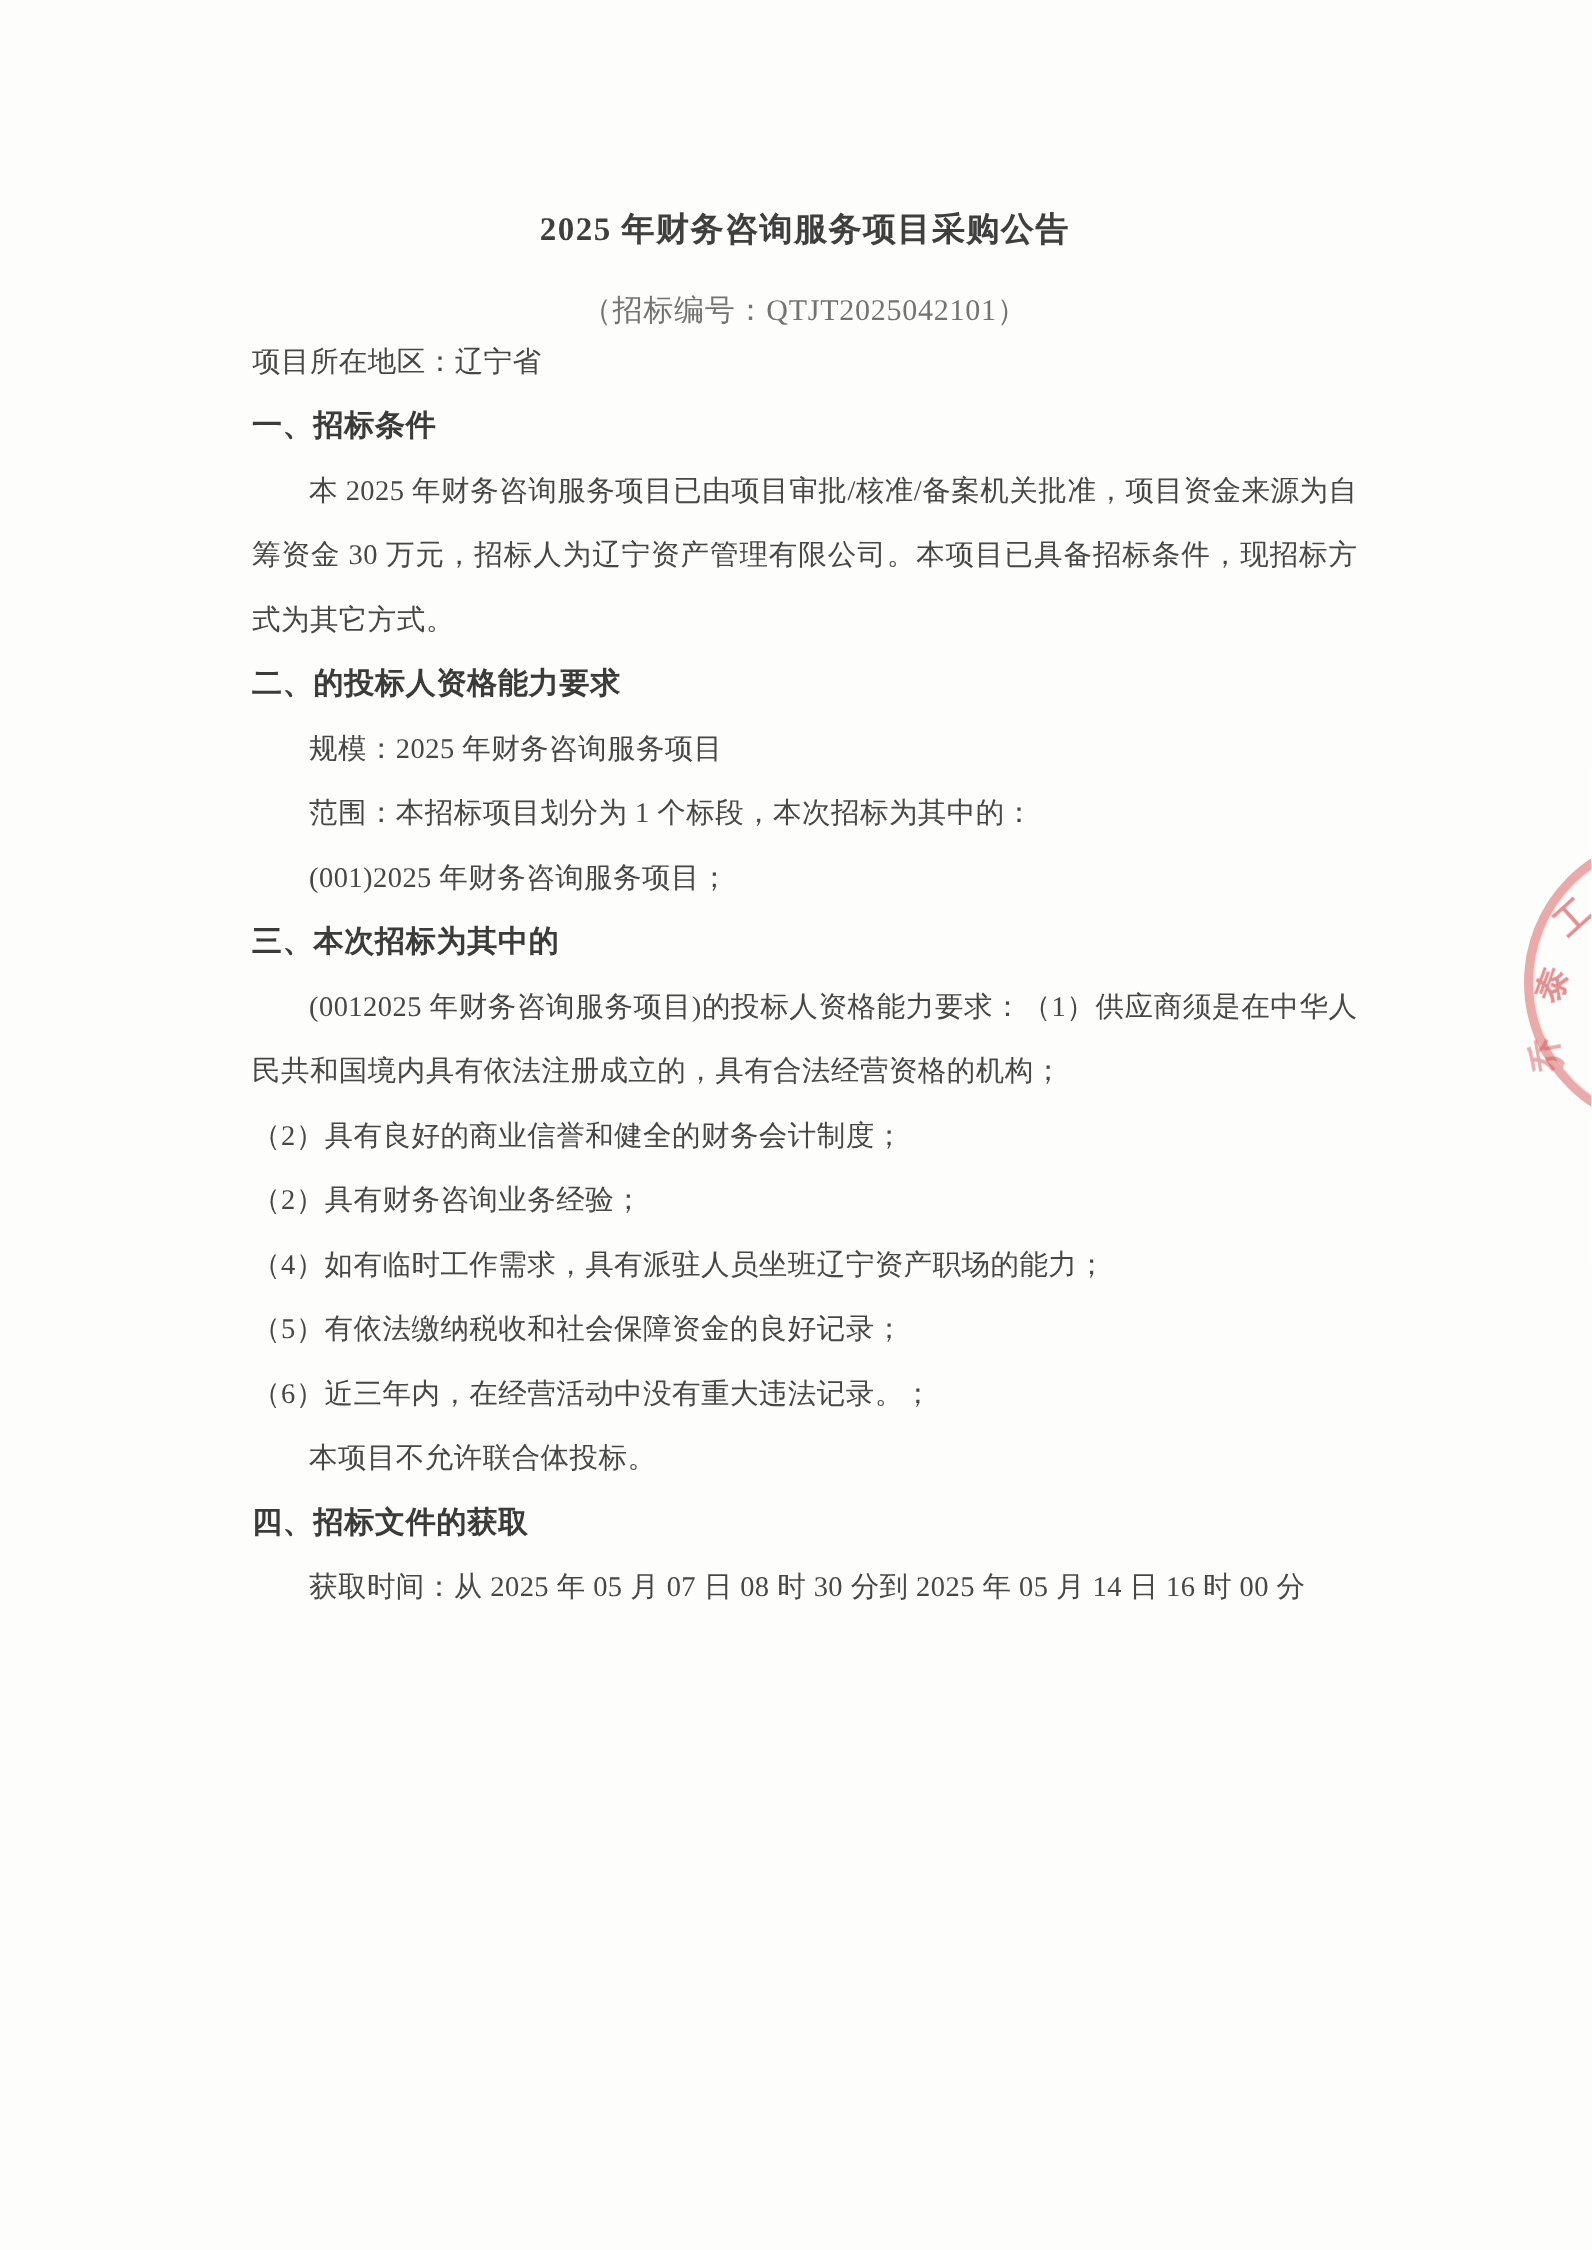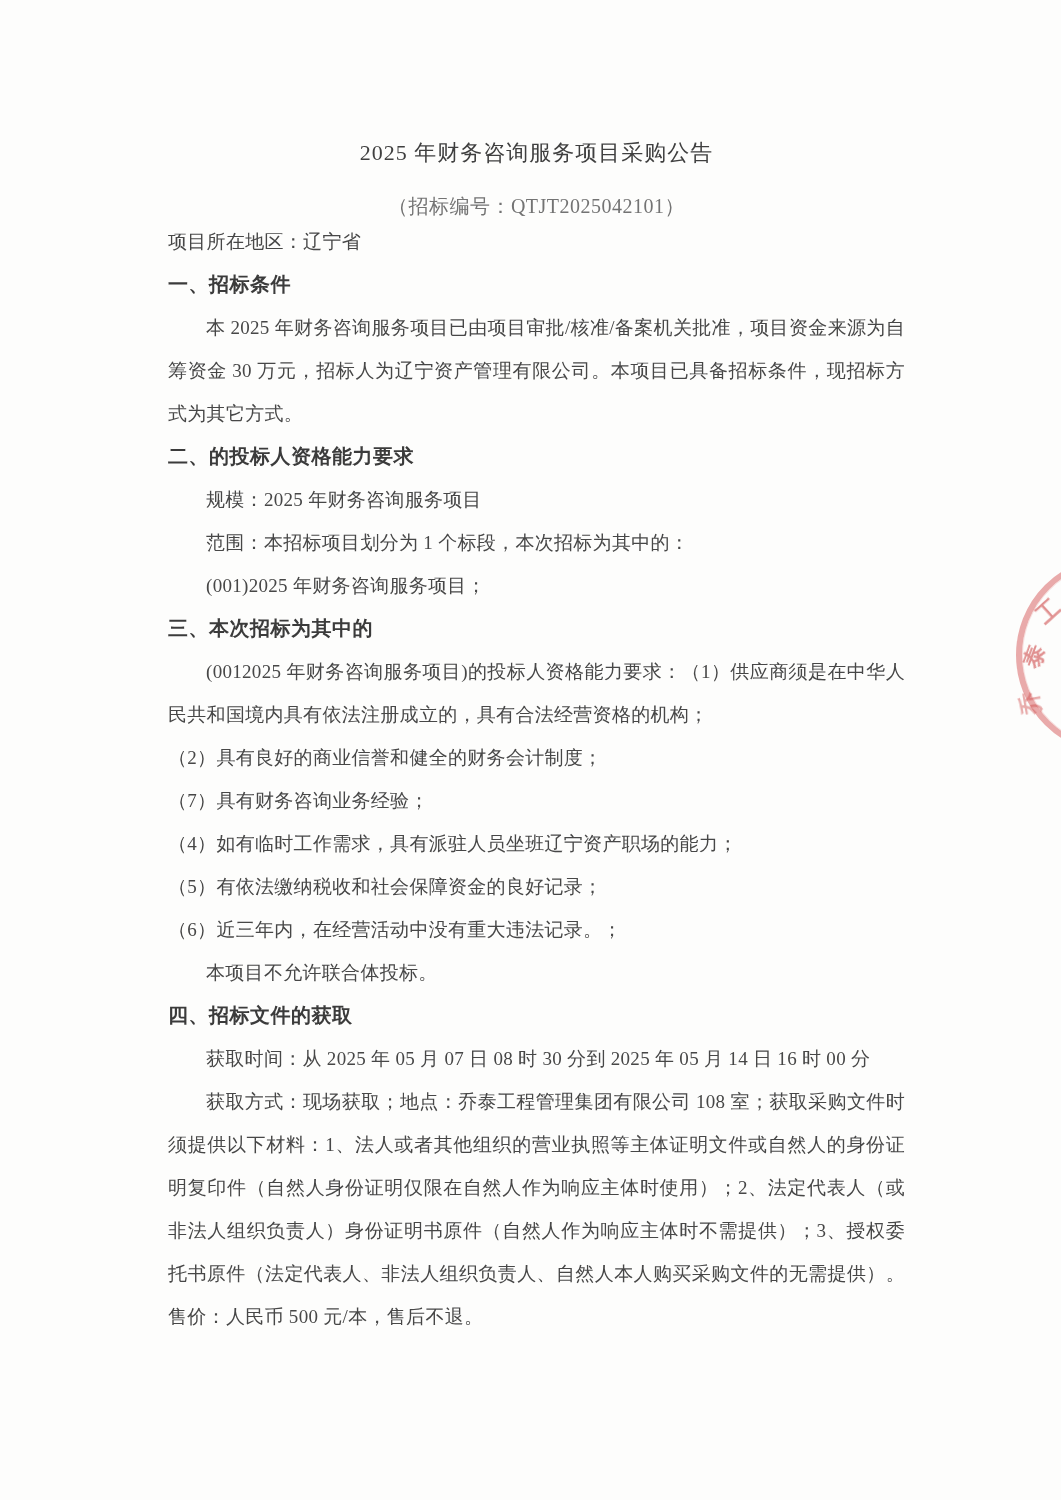--- a/index.html
+++ b/index.html
@@ -11,21 +11,21 @@
   .page{
     position:absolute;left:0;top:0;width:1061px;height:1500px;
     background:#fdfdfc;overflow:hidden;
   }
   .doc{
     position:absolute;left:168px;top:0;width:737px;
     color:#474747;
   }
   .title{
     margin:138px 0 12px;text-align:center;
-    font-size:22px;font-weight:400;letter-spacing:1px;color:#3f3f3f;
+    font-size:22px;font-weight:700;letter-spacing:1px;color:#3f3f3f;
   }
   .subtitle{
     margin:25px 0 0;text-align:center;
     font-size:20px;font-weight:400;letter-spacing:.5px;color:#737373;
   }
   .loc{
     margin:62px 0 0;font-size:19px;line-height:43px;
   }
   .sec-heading{
     margin:0;font-size:20px;line-height:43px;font-weight:700;
@@ -72,29 +72,28 @@
     <p class="body ind">本 2025 年财务咨询服务项目已由项目审批/核准/备案机关批准，项目资金来源为自筹资金 30 万元，招标人为辽宁资产管理有限公司。本项目已具备招标条件，现招标方式为其它方式。</p>
 
     <h2 class="sec-heading">二、的投标人资格能力要求</h2>
     <p class="body ind">规模：2025 年财务咨询服务项目</p>
     <p class="body ind">范围：本招标项目划分为 1 个标段，本次招标为其中的：</p>
     <p class="body ind">(001)2025 年财务咨询服务项目；</p>
 
     <h2 class="sec-heading">三、本次招标为其中的</h2>
     <p class="body ind">(0012025 年财务咨询服务项目)的投标人资格能力要求：（1）供应商须是在中华人民共和国境内具有依法注册成立的，具有合法经营资格的机构；</p>
     <p class="body">（2）具有良好的商业信誉和健全的财务会计制度；</p>
-    <p class="body">（7）具有财务咨询业务经验；</p>
+    <p class="body">（2）具有财务咨询业务经验；</p>
     <p class="body">（4）如有临时工作需求，具有派驻人员坐班辽宁资产职场的能力；</p>
     <p class="body">（5）有依法缴纳税收和社会保障资金的良好记录；</p>
     <p class="body">（6）近三年内，在经营活动中没有重大违法记录。；</p>
     <p class="body ind"><span>本项目</span><span class="em-italic">不允许</span><span>联合体投标。</span></p>
 
     <h2 class="sec-heading">四、招标文件的获取</h2>
     <p class="body ind">获取时间：从 2025 年 05 月 07 日  08 时 30 分到 2025 年 05 月 14 日  16 时 00 分</p>
-    <p class="body ind">获取方式：现场获取；地点：乔泰工程管理集团有限公司 108 室；获取采购文件时须提供以下材料：1、法人或者其他组织的营业执照等主体证明文件或自然人的身份证明复印件（自然人身份证明仅限在自然人作为响应主体时使用）；2、法定代表人（或非法人组织负责人）身份证明书原件（自然人作为响应主体时不需提供）；3、授权委托书原件（法定代表人、非法人组织负责人、自然人本人购买采购文件的无需提供）。售价：人民币 500 元/本，售后不退。</p>
 
   </div>
 
   <div class="stamp-ring"></div>
   <span class="stamp-char c1">工</span>
   <span class="stamp-char c2">泰</span>
   <span class="stamp-char c3">乔</span>
 
 </div>
 

